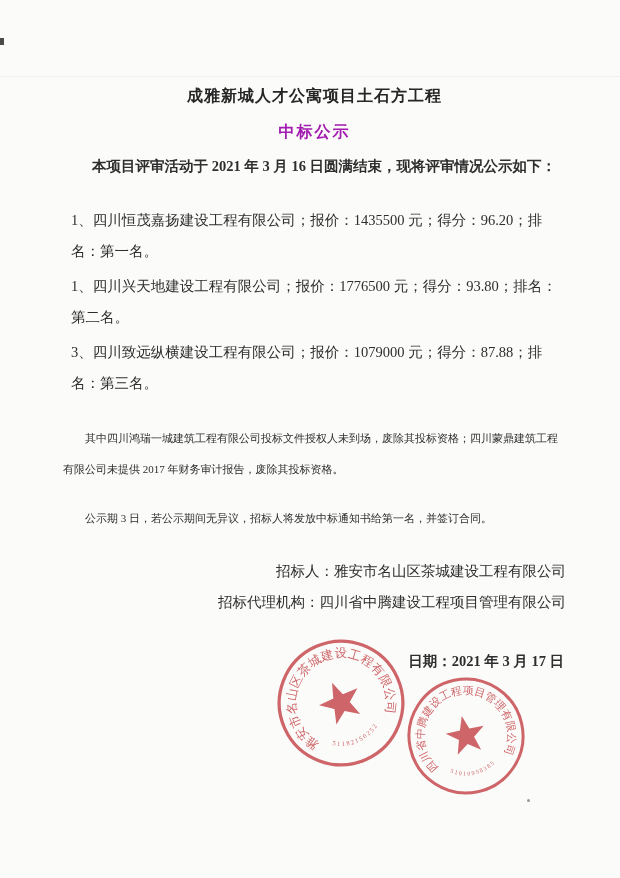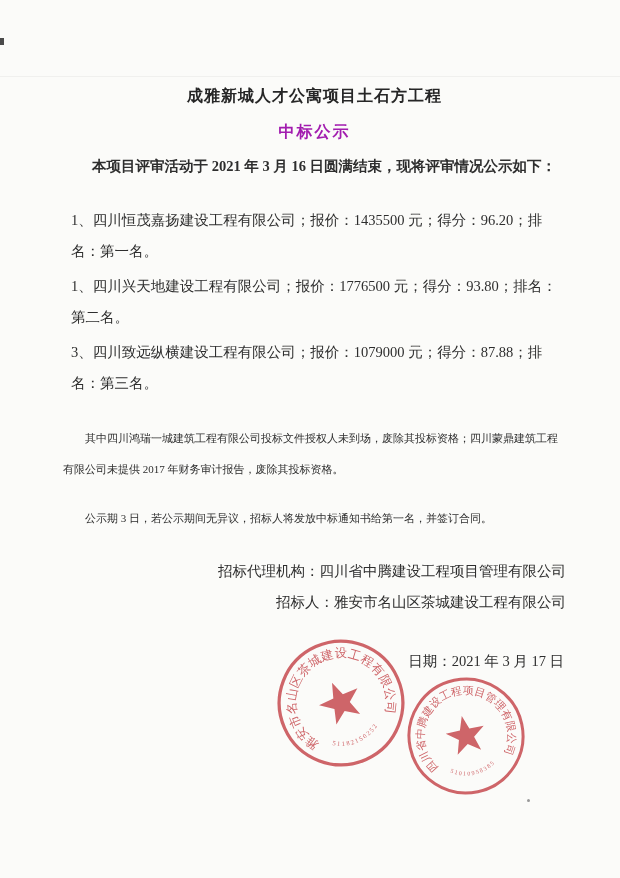--- a/index.html
+++ b/index.html
@@ -52,21 +52,21 @@
     text-indent: 2em;
   }
   .para-disqualification { margin: 24px 0 0 0; }
   .para-publicity { margin: 18px 0 0 0; }
   .signature-block {
     margin-top: 22px;
     text-align: right;
     font-size: 14.5px;
   }
   .signature-block p { margin: 0; line-height: 31px; }
-  .signature-date { margin-top: 28px !important; padding-right: 2px; }
+  .signature-date { margin-top: 28px !important; padding-right: 2px; font-weight: bold; }
   
   .seal {
     position: absolute;
     mix-blend-mode: multiply;
     opacity: 0.82;
     pointer-events: none;
   }
   .seal-left  { left: 276px; top: 638px; width: 130px; height: 130px; transform: rotate(-24deg); }
   .seal-right { left: 406px; top: 676px; width: 120px; height: 120px; transform: rotate(-12deg); }
   .seal circle { stroke: #c8444a; fill: none; }
@@ -103,22 +103,22 @@
     <p class="bidder">1、四川恒茂嘉扬建设工程有限公司；报价：1435500 元；得分：96.20；排名：第一名。</p>
     <p class="bidder">1、四川兴天地建设工程有限公司；报价：1776500 元；得分：93.80；排名：第二名。</p>
     <p class="bidder">3、四川致远纵横建设工程有限公司；报价：1079000 元；得分：87.88；排名：第三名。</p>
   </div>
 
   <p class="para para-disqualification">其中四川鸿瑞一城建筑工程有限公司投标文件授权人未到场，废除其投标资格；四川蒙鼎建筑工程有限公司未提供 2017 年财务审计报告，废除其投标资格。</p>
 
   <p class="para para-publicity">公示期 3 日，若公示期间无异议，招标人将发放中标通知书给第一名，并签订合同。</p>
 
   <div class="signature-block">
+    <p><span>招标人：</span><span>雅安市名山区茶城建设工程有限公司</span></p>
     <p><span>招标代理机构：</span><span>四川省中腾建设工程项目管理有限公司</span></p>
-    <p><span>招标人：</span><span>雅安市名山区茶城建设工程有限公司</span></p>
     <p class="signature-date">日期：2021 年 3 月 17 日</p>
   </div>
 
   <svg class="seal seal-left" viewBox="0 0 200 200" xmlns="http://www.w3.org/2000/svg" xmlns:xlink="http://www.w3.org/1999/xlink">
     <defs>
       <path id="ring-path-l" d="M 39.4,135 A 70,70 0 1 1 160.6,135"></path>
       <path id="num-path-l" d="M 49.4,142.4 A 66,66 0 0 0 150.6,142.4"></path>
     </defs>
     <circle cx="100" cy="100" r="95" stroke-width="5"></circle>
     <polygon points="100,66 108,89 132.3,89.5 112.9,104.2 120,127.5 100,113.6 80,127.5 87.1,104.2 67.7,89.5 92,89"></polygon>

